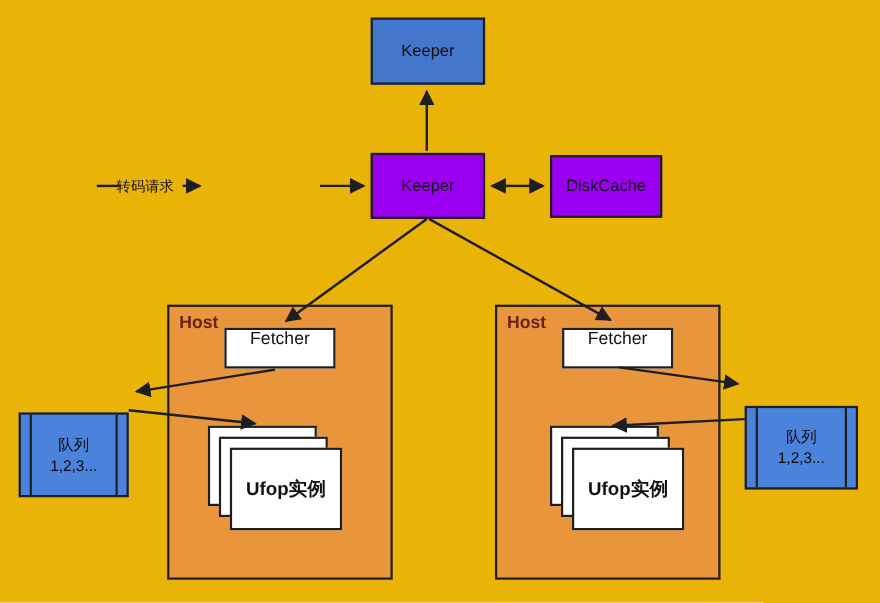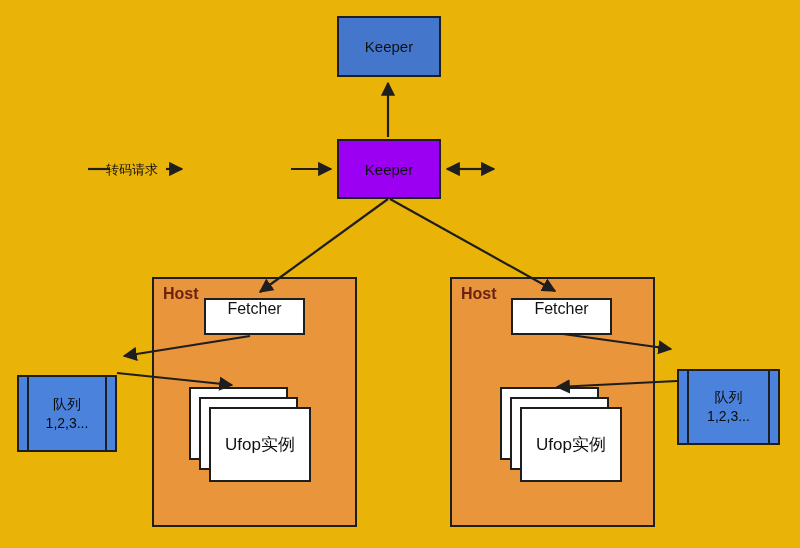--- a/index.html
+++ b/index.html
@@ -32,20 +32,21 @@
     box-sizing:border-box;
   }
   .fetcher-left{left:204px;top:298px;width:101px;height:37px;}
   .fetcher-right{left:511px;top:298px;width:101px;height:37px;}
   .stack{position:absolute;width:125px;height:98px;}
   .stack-left{left:189px;top:387px;}
   .stack-right{left:500px;top:387px;}
   .stack .layer{
     position:absolute;background:#ffffff;border:2px solid var(--line-color,#1e1e1e);
     box-sizing:border-box;
+    font-weight:bold;
   }
   .layer-back{left:0;top:0;width:99px;height:73px;}
   .layer-mid{left:10px;top:10px;width:99px;height:73px;}
   .layer-front{
     left:20px;top:20px;width:102px;height:75px;
     display:flex;align-items:center;justify-content:center;font-size:17px;
   }
   .queue{
     position:absolute;background:var(--queue-blue,#4a82dc);
     border:2px solid var(--line-color,#1e1e1e);box-sizing:border-box;
@@ -74,20 +75,23 @@
 <div class="canvas">
 
   <div class="node keeper">
     <span>Keeper</span>
   </div>
 
   <div class="node gateway">
     <span>Keeper</span>
   </div>
 
+  <div class="node diskcache">
+    <span>DiskCache</span>
+  </div>
 
 
   <div class="request-label">转码请求</div>
 
   <div class="host host-left">
     <div class="host-label">Host</div>
   </div>
 
   <div class="host host-right">
     <div class="host-label">Host</div>

